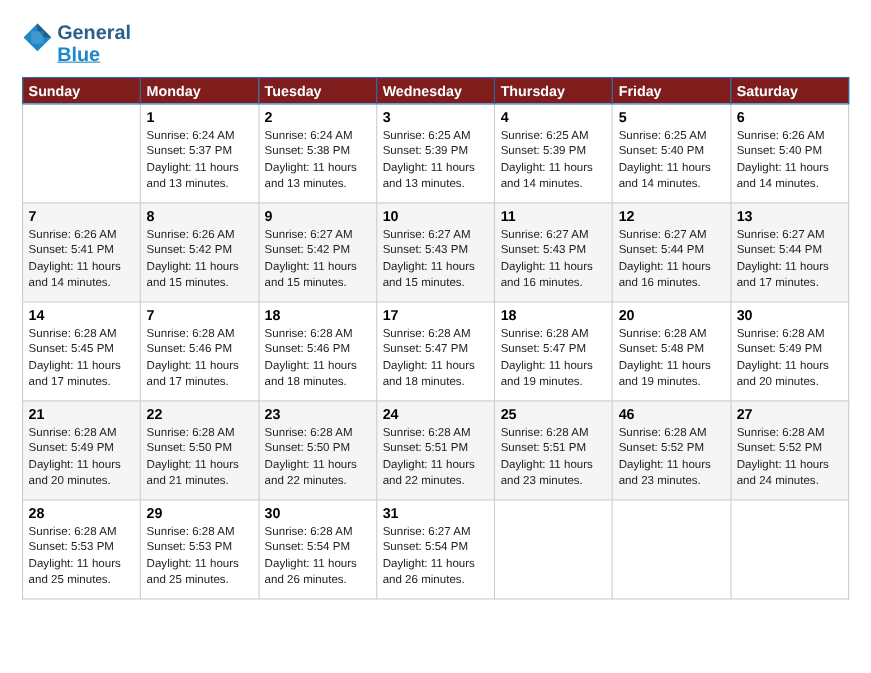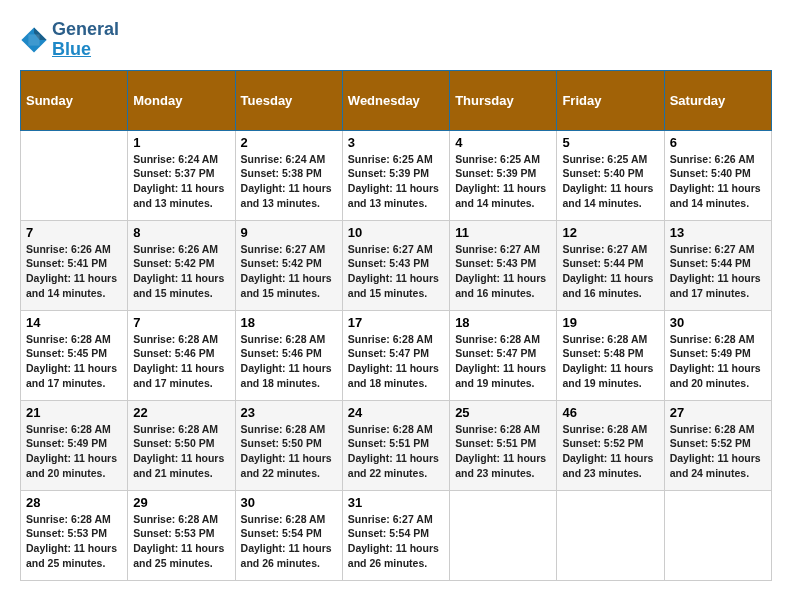--- a/index.html
+++ b/index.html
@@ -11,21 +11,21 @@
       padding: 20px;
     }
     .header {
       display: flex;
       justify-content: space-between;
       align-items: flex-start;
       margin-bottom: 10px;
     }
     .logo {
       display: flex;
-      align-items: center;
+      align-items: flex-start;
     }
     .logo-text {
       font-size: 18px;
       font-weight: bold;
       color: #2c5f8a;
       line-height: 1.1;
     }
     .logo-blue { color: #1e88c7; text-decoration: underline; }
     .logo-icon {
       width: 28px;
@@ -43,24 +43,24 @@
     .location-title {
       font-size: 15px;
       color: #444;
     }
     table {
       width: 100%;
       border-collapse: collapse;
       font-size: 11px;
     }
     thead tr th {
-      background-color: #a16207;
+      background-color: #7f1d1d;
       color: #fff;
       text-align: left;
-      padding: 22px 5px;
+      padding: 4px 5px;
       font-size: 13px;
       font-weight: bold;
       border: 1px solid #1e6fa5;
     }
     tbody tr td {
       border: 1px solid #ccc;
       vertical-align: top;
       padding: 4px 5px;
       min-height: 80px;
       height: 90px;
@@ -68,21 +68,20 @@
     }
     .day-number {
       font-weight: bold;
       font-size: 13px;
       margin-bottom: 2px;
     }
     .day-info {
       font-size: 10.5px;
       color: #222;
       line-height: 1.4;
-      font-weight: bold;
     }
     tbody tr:nth-child(odd) td {
       background: #fff;
     }
     tbody tr:nth-child(even) td {
       background: #f5f5f5;
     }
     td.empty {
       background: #fff !important;
     }
@@ -249,21 +248,21 @@
 and 18 minutes.</div>
         </td>
         <td>
           <div class="day-number">18</div>
           <div class="day-info" style="white-space: pre-line;">Sunrise: 6:28 AM
 Sunset: 5:47 PM
 Daylight: 11 hours
 and 19 minutes.</div>
         </td>
         <td>
-          <div class="day-number">19</div>
+          <div class="day-number">20</div>
           <div class="day-info" style="white-space: pre-line;">Sunrise: 6:28 AM
 Sunset: 5:48 PM
 Daylight: 11 hours
 and 19 minutes.</div>
         </td>
         <td>
           <div class="day-number">30</div>
           <div class="day-info" style="white-space: pre-line;">Sunrise: 6:28 AM
 Sunset: 5:49 PM
 Daylight: 11 hours

